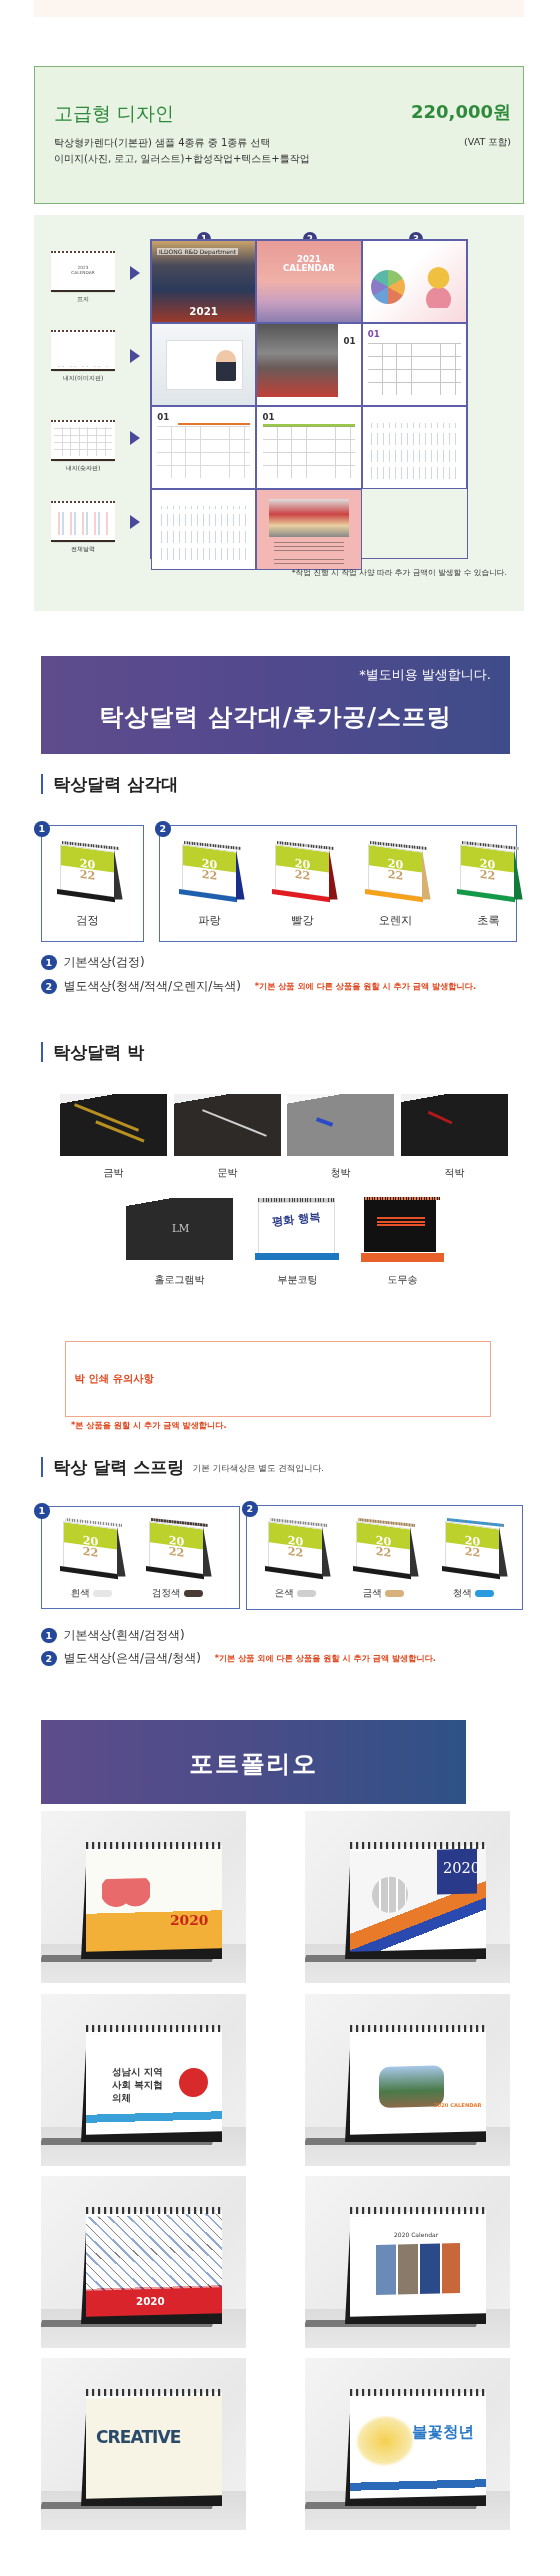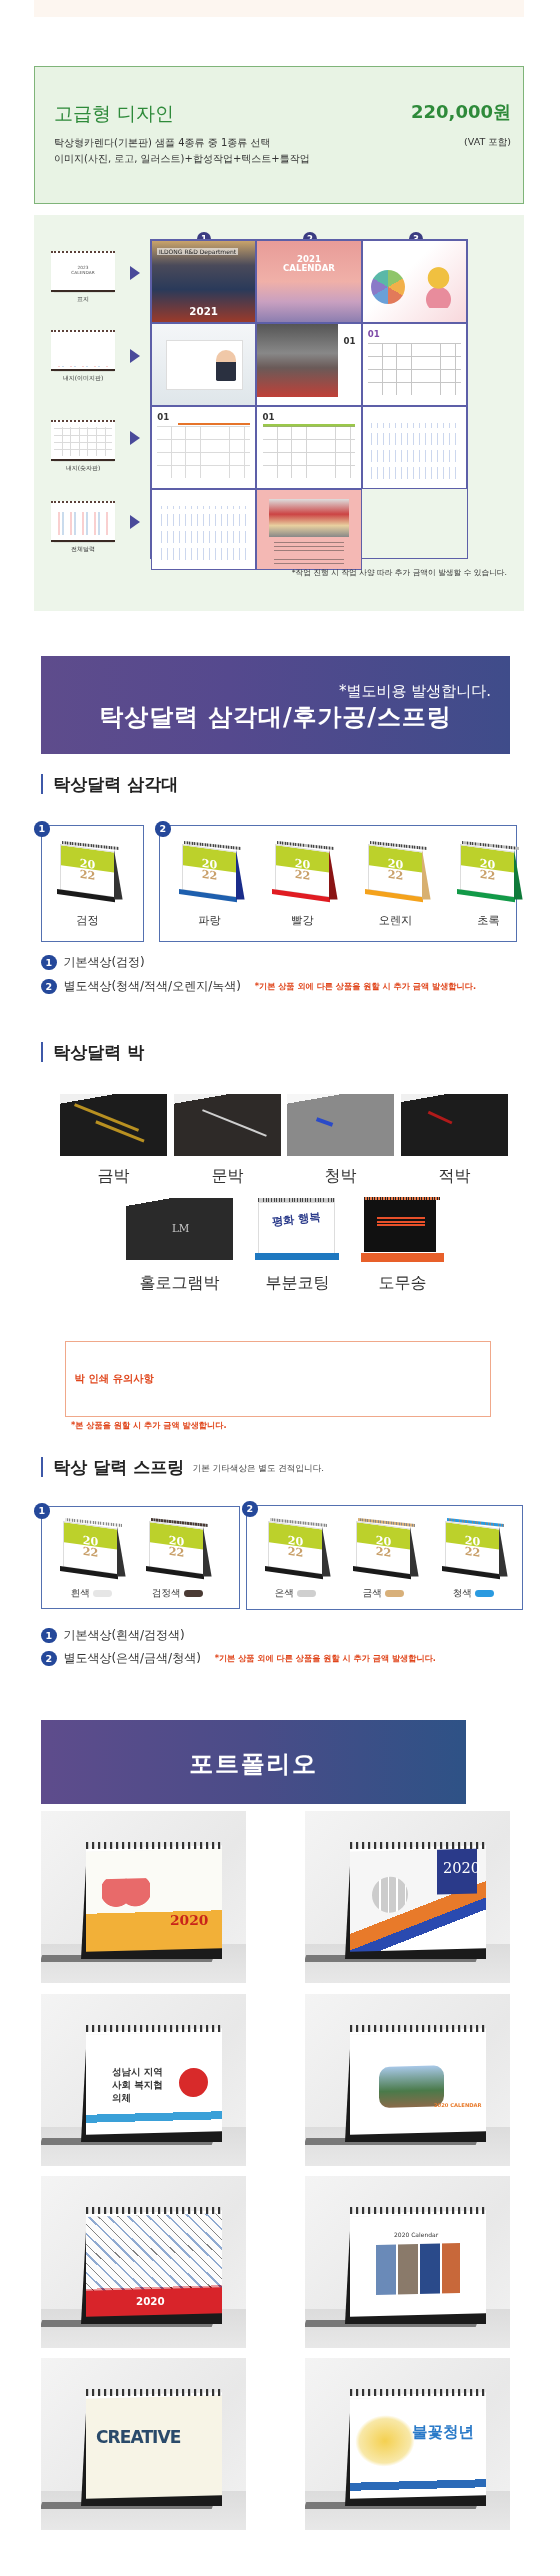--- a/index.html
+++ b/index.html
@@ -60,21 +60,21 @@
   .yeargrid { position:absolute; left: 8.6px; right: 8.6px; top: 15.5px; bottom: 8.6px; background:
       repeating-linear-gradient(90deg, #5a7ec8 0 0.9px, transparent 0.9px 2.6px, #e87a4a 2.6px 3.4px, transparent 3.4px 6px);
       opacity: .3; -webkit-mask: repeating-linear-gradient(0deg, #000 0 12px, transparent 12px 17px); mask: repeating-linear-gradient(0deg, #000 0 12px, transparent 12px 17px); }
   .c3d { background: #f4b8b4; }
   .c3d .photo { position:absolute; left: 12px; right: 12px; top: 8.6px; height: 38px; background: linear-gradient(#ddd 0, #c44 40%, #e8d0a0 70%, #888 100%); }
   .c3d .txt { position:absolute; left: 17px; right: 17px; top: 52px; height: 22.4px; background: repeating-linear-gradient(0deg, #333 0 0.9px, transparent 0.9px 4.3px); opacity: .45; }
   .design-note { position: absolute; right: 17px; top: 353px; font-size: 7.7px; color: #333; }
 
   
   .banner { left: 41px; top: 656px; width: 469px; height: 98px; background: linear-gradient(90deg, #5e4c8c, #55498e 40%, #3f4c8a); }
-  .banner .sub { position: absolute; right: 19px; top: 26px; font-size: 15px; color: #fff; }
+  .banner .sub { position: absolute; right: 19px; top: 10px; font-size: 13px; color: #fff; }
   .banner .title { position: absolute; left: 0; right: 0; top: 45px; text-align: center; font-size: 24px; color: #fff; font-weight: bold; letter-spacing: 0.9px; }
 
   
   .sec-h { position: absolute; left: 41px; font-size: 17px; font-weight: bold; color: #222; padding-left: 10.3px; border-left: 2.6px solid #3d58a8; line-height: 1.2; }
   .sec-h .aside { font-size: 8.6px; font-weight: normal; color: #444; margin-left: 8.6px; vertical-align: middle; }
 
   .opt-box { position: absolute; border: 1.7px solid #5470b0; }
   .num-badge { position: absolute; width: 15.5px; height: 15.5px; border-radius: 50%; background: #25489a; color: #fff; font-size: 9.5px; font-weight: bold; display: flex; align-items: center; justify-content: center; }
 
   .tent { position: absolute; width: 69px; height: 62px; }
@@ -86,21 +86,21 @@
   .tent .page .n2 { top: 20.6px; color: #c9a06a; }
   .tent .base { position:absolute; left: 0; top: 48px; width: 58px; height: 5.2px; transform: skewY(8deg); transform-origin: left; }
   .tent .side { position:absolute; left: 57px; top: 8.6px; width: 8.6px; height: 50px; clip-path: polygon(0 0, 100% 100%, 0 100%); }
   .opt-label { position: absolute; font-size: 11.2px; color: #333; text-align: center; width: 69px; }
 
   .legend-line { position: absolute; left: 41px; font-size: 12px; color: #333; display: flex; align-items: center; gap: 6.9px; }
   .legend-line .note { font-size: 8.2px; color: #e0461c; font-weight: bold; margin-left: 6.9px; }
 
   
   .foil { position: absolute; width: 107px; height: 62px; overflow: hidden; }
-  .foil-label { position: absolute; width: 107px; text-align: center; font-size: 16px; color: #333; }
+  .foil-label { position: absolute; width: 107px; text-align: center; font-size: 10px; color: #333; }
 
   .caution { position: absolute; left: 65px; top: 1341px; width: 426px; height: 76px; border: 0.9px solid #f0a88a; background: #fff; }
   .caution .ct { position: absolute; left: 8.6px; top: 30px; font-size: 10.3px; color: #e0461c; font-weight: bold; }
   .caution .cb { position: absolute; left: 112px; top: 15.5px; font-size: 8.2px; color: #333; line-height: 1.65; }
   .foil-note { position: absolute; left: 71px; top: 1420px; font-size: 8.2px; color: #e0461c; font-weight: bold; }
 
   
   .swatch { display: inline-block; width: 19px; height: 7.7px; border-radius: 3.4px; vertical-align: middle; margin-left: 3.4px; }
 
   

